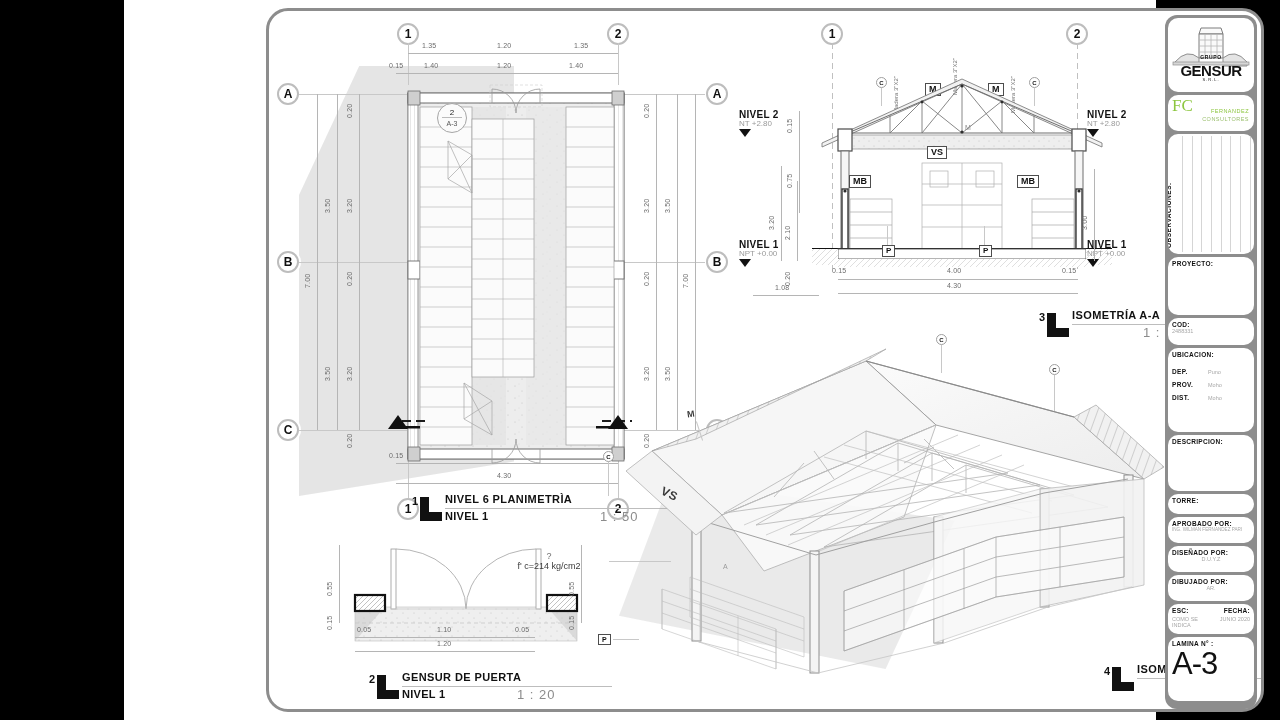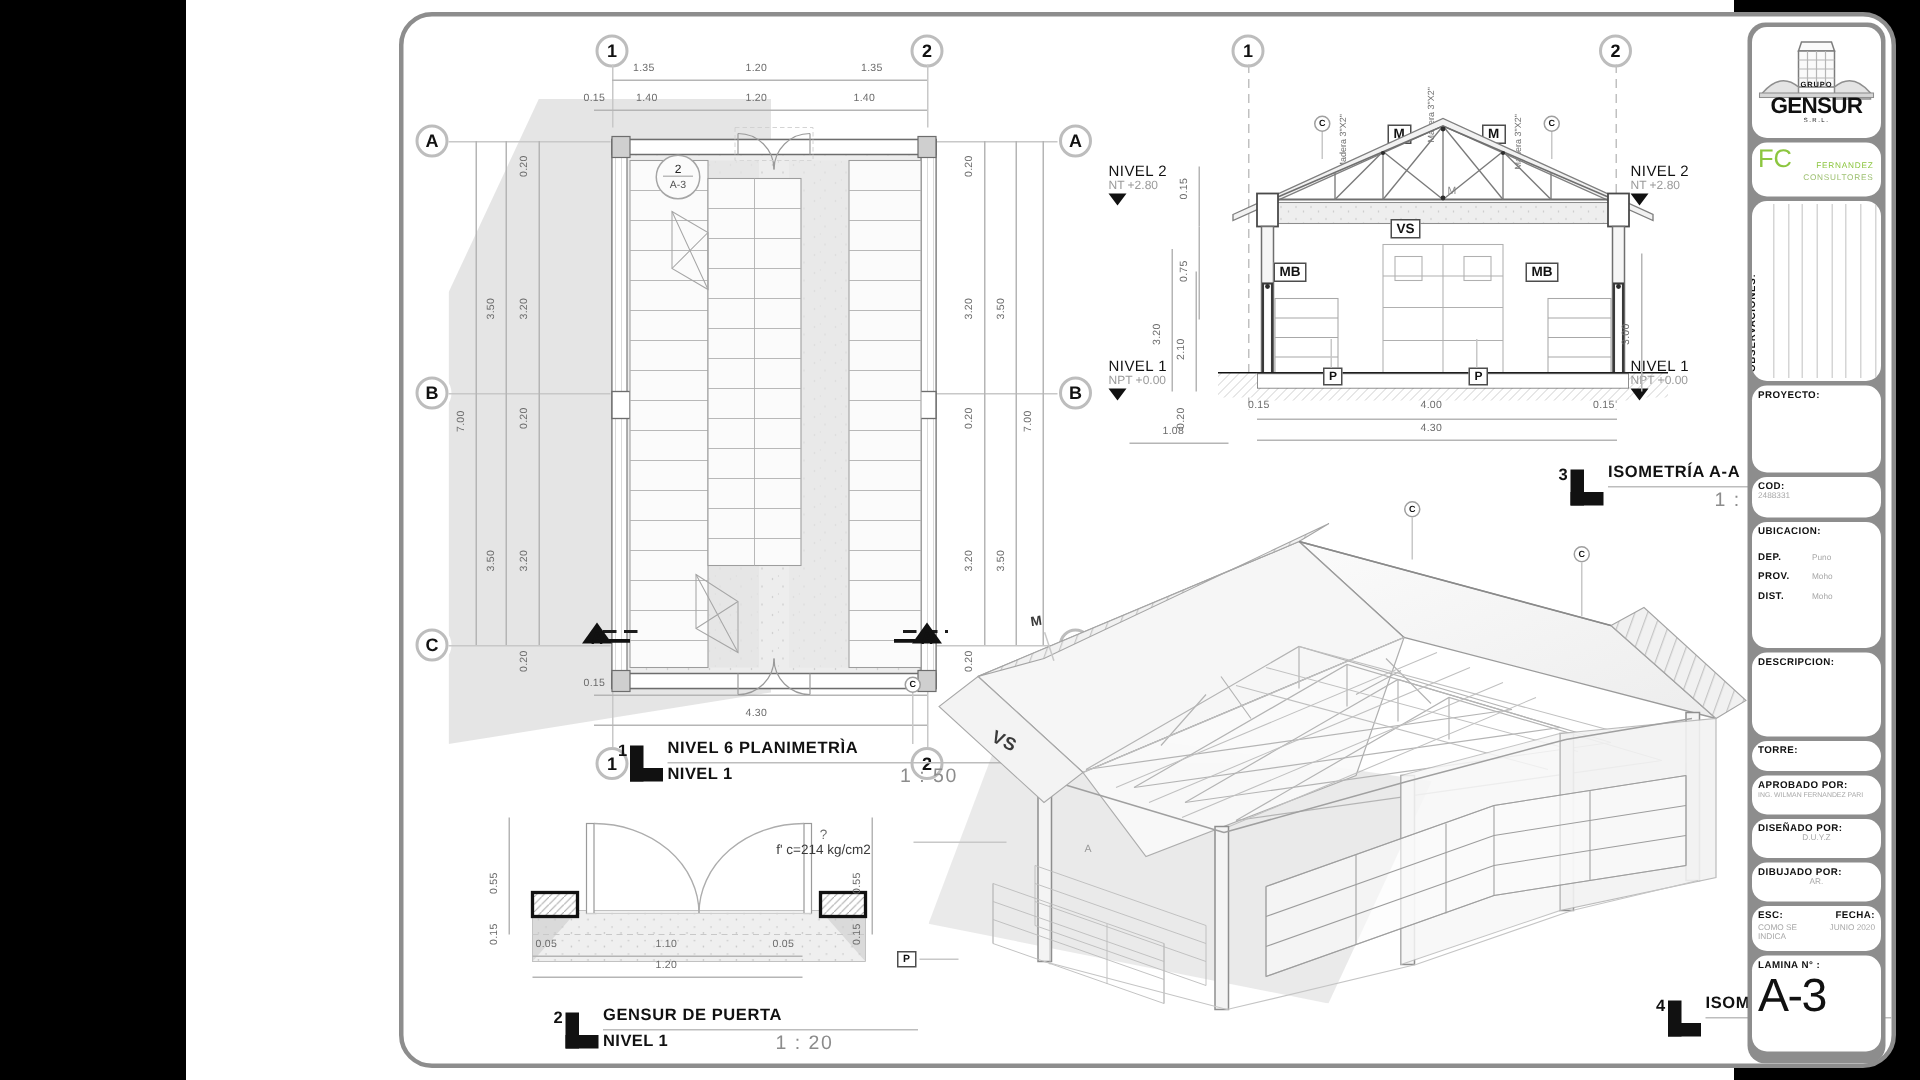--- a/index.html
+++ b/index.html
@@ -96,21 +96,21 @@
     transform: rotate(-90deg);
     white-space: nowrap;
     font-family: "Liberation Sans", sans-serif;
   }
 
   
   .level {
     position: absolute;
     font-family: "Liberation Sans", sans-serif;
   }
-  .level .nm { font-size: 10px; font-weight: normal; color: #111; letter-spacing:.3px;}
+  .level .nm { font-size: 10px; font-weight: bold; color: #111; letter-spacing:.3px;}
   .level .el { font-size: 8px; color: #9a9a9a; margin-top: -1px;}
   .level .tri {
     width: 0; height: 0;
     border-left: 6px solid transparent;
     border-right: 6px solid transparent;
     border-top: 8px solid #111;
     margin-top: 1px;
   }
 
   
@@ -198,21 +198,21 @@
   }
   .logo-sub {
     position: absolute; left: 0; right: 0; top: 55px;
     text-align: center;
     font-size: 4px; color: #111; letter-spacing: 1px;
     font-family: "Liberation Sans", sans-serif;
   }
   
   #fccell { height: 36px; }
   .fc-big { font-size: 17px; color: #8cc63f; font-weight: normal; line-height: 16px;
-            font-family: Liberation Sans, sans-serif; }
+            font-family: Liberation Serif, serif; }
   .fc-l1 { position:absolute; right: 5px; top: 13px; font-size: 5.5px; color: #8cc63f; letter-spacing: .5px;}
   .fc-l2 { position:absolute; right: 5px; top: 21px; font-size: 5.5px; color: #9bbf6e; letter-spacing: .5px;}
 
   
   #obscell { height: 120px; }
   .obs-label {
     position: absolute; left: 4px; bottom: 6px;
     font-size: 6.5px; font-weight: bold; color: #111;
     letter-spacing: .5px;
     transform-origin: left bottom;

